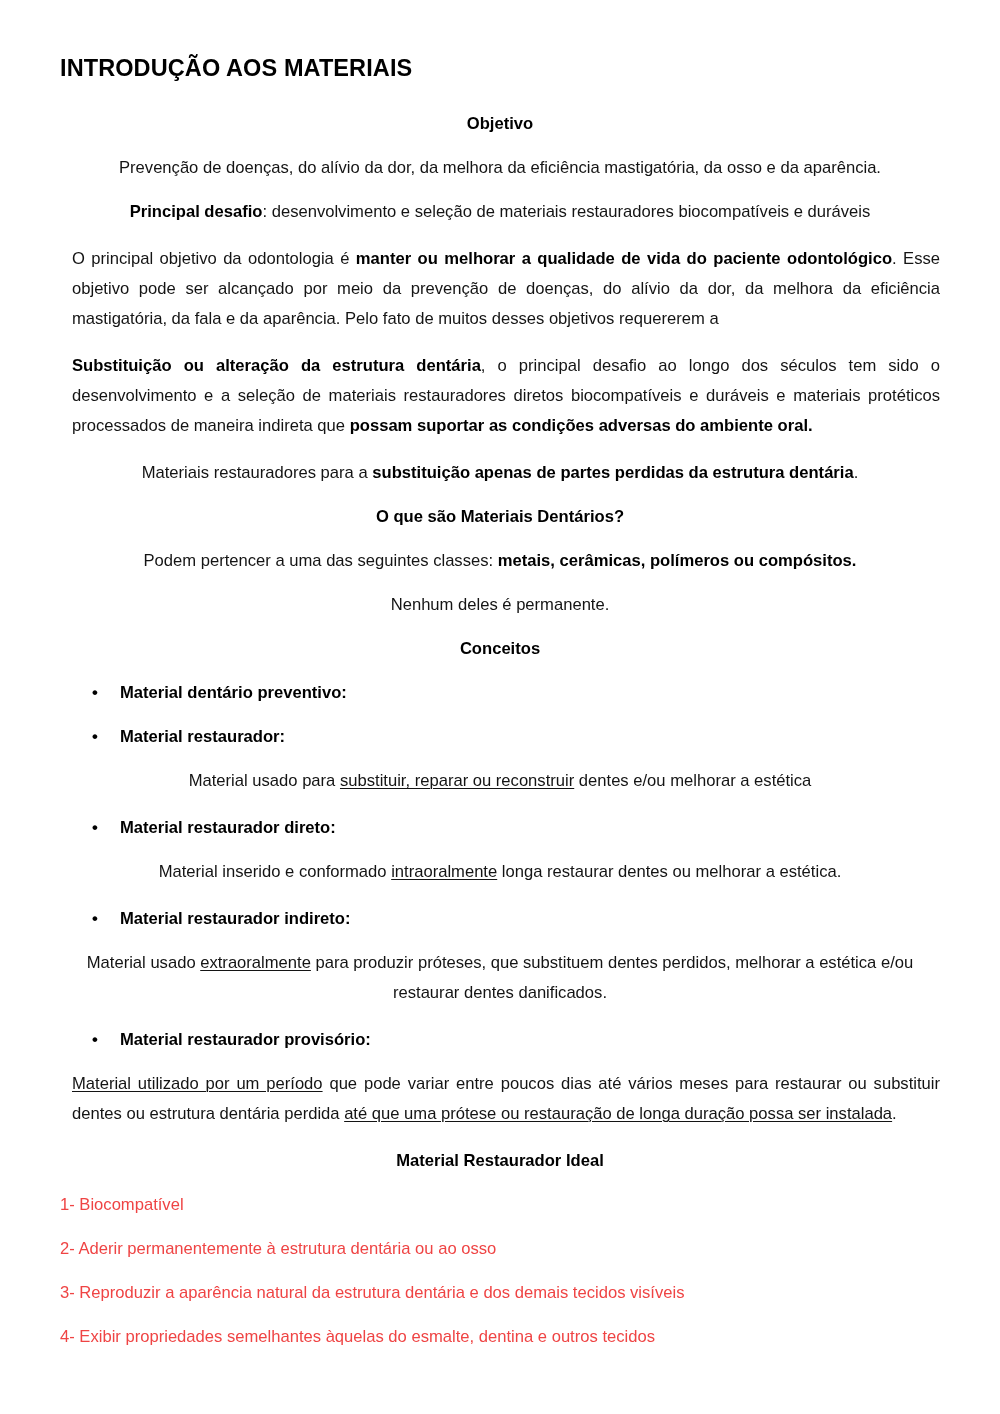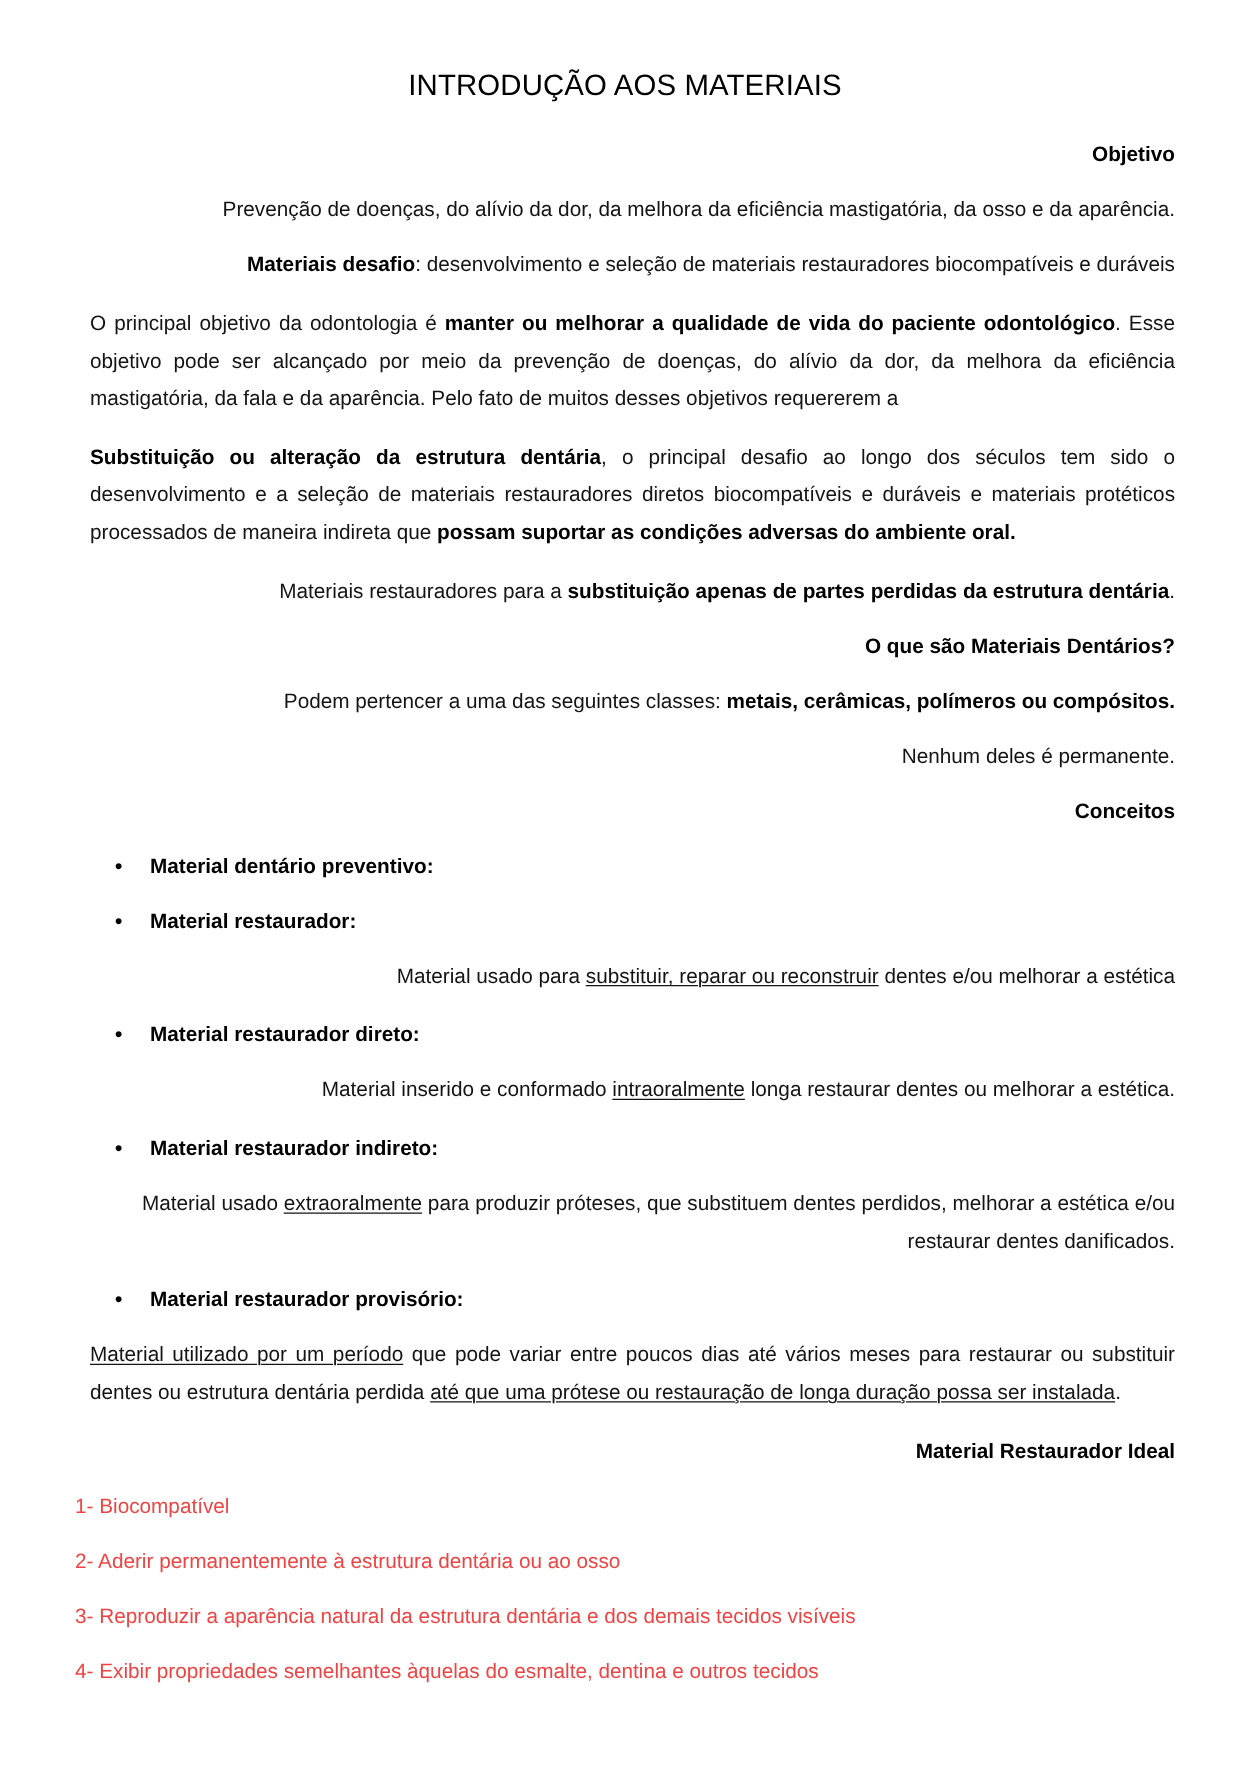--- a/index.html
+++ b/index.html
@@ -20,33 +20,33 @@
     width: 1000px;
     min-height: 1414px;
     background: #ffffff;
     box-sizing: border-box;
     padding: 54px 60px 40px 60px;
   }
 
   
   .doc-title {
     font-size: 23.5px;
-    font-weight: normal;
-    text-align: center;
+    font-weight: bold;
+    text-align: left;
     letter-spacing: 0.1px;
     line-height: 1.2;
     margin: 0 0 27px 0;
   }
 
   
   .para {
     font-size: 16.6px;
     line-height: 30px;
     margin: 0 0 14px 0;
-    text-align: right;
+    text-align: center;
     color: #141414;
   }
   .para.justify {
     text-align: justify;
     text-justify: inter-word;
     margin-left: 12px;
   }
   .para.heading {
     font-weight: bold;
     color: #000;
@@ -95,21 +95,21 @@
 <body>
 
 <div class="page">
 
   <h1 class="doc-title">INTRODUÇÃO AOS MATERIAIS</h1>
 
   <p class="para heading sp-md">Objetivo</p>
 
   <p class="para sp-md"><span>Prevenção de doenças, do alívio da dor, da melhora da eficiência mastigatória, da osso e da aparência.</span></p>
 
-  <p class="para sp-lg"><b>Materiais desafio</b><span>: desenvolvimento e seleção de materiais restauradores biocompatíveis e duráveis</span></p>
+  <p class="para sp-lg"><b>Principal desafio</b><span>: desenvolvimento e seleção de materiais restauradores biocompatíveis e duráveis</span></p>
 
   <p class="para justify sp-lg"><span>O principal objetivo da odontologia é </span><b>manter ou melhorar a qualidade de vida do paciente odontológico</b><span>. Esse objetivo pode ser alcançado por meio da prevenção de doenças, do alívio da dor, da melhora da eficiência mastigatória, da fala e da aparência. Pelo fato de muitos desses objetivos requererem a</span></p>
 
   <p class="para justify sp-lg"><b>Substituição ou alteração da estrutura dentária</b><span>, o principal desafio ao longo dos séculos tem sido o desenvolvimento e a seleção de materiais restauradores diretos biocompatíveis e duráveis e materiais protéticos processados de maneira indireta que </span><b>possam suportar as condições adversas do ambiente oral.</b></p>
 
   <p class="para sp-md"><span>Materiais restauradores para a </span><b>substituição apenas de partes perdidas da estrutura dentária</b><span>.</span></p>
 
   <p class="para heading sp-md">O que são Materiais Dentários?</p>
 
   <p class="para sp-md"><span>Podem pertencer a uma das seguintes classes: </span><b>metais, cerâmicas, polímeros ou compósitos.</b></p>

